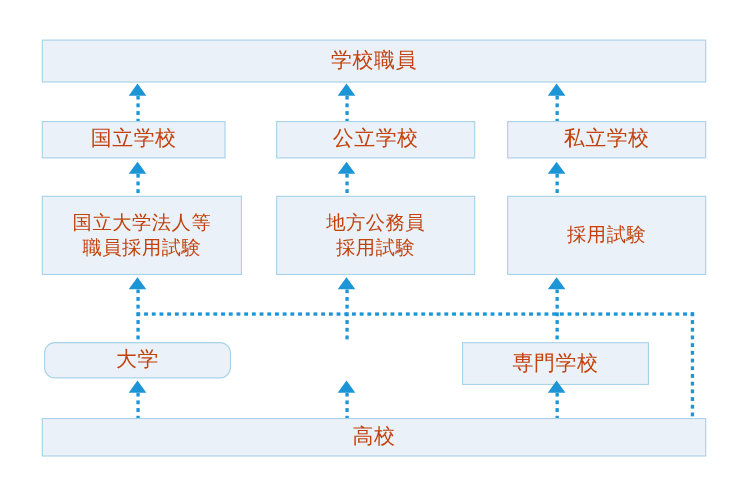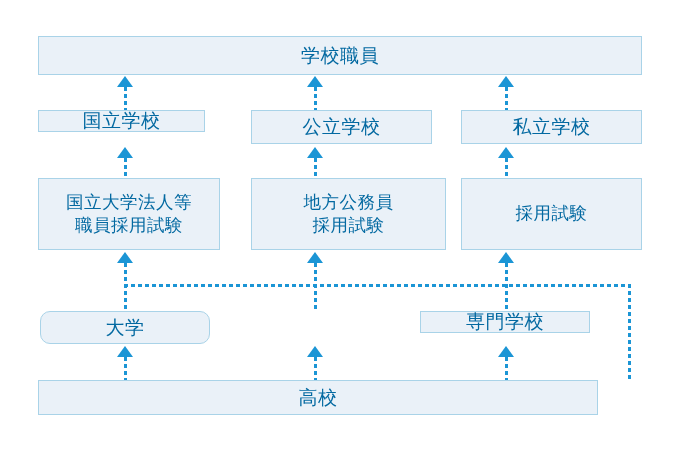--- a/index.html
+++ b/index.html
@@ -19,21 +19,21 @@
   }
   .node {
     position: absolute;
     box-sizing: border-box;
     background: #eaf1f8;
     border: 1px solid #a9d3e8;
     display: flex;
     align-items: center;
     justify-content: center;
     text-align: center;
-    color: #0369a1;
+    color: #c2410c;
     font-size: 19px;
     line-height: 1.32;
     letter-spacing: 0.5px;
     white-space: pre-line;
     font-weight: 400;
   }
   .node.small { font-size: 17.5px; }
 
   
   .vline {
@@ -78,21 +78,21 @@
 
   <div class="arrowhead" style="left:117px; top:76px;"></div>
   <div class="vline" style="left:124px; top:87px; height:23px;"></div>
 
   <div class="arrowhead" style="left:307px; top:76px;"></div>
   <div class="vline" style="left:314px; top:87px; height:23px;"></div>
 
   <div class="arrowhead" style="left:498px; top:76px;"></div>
   <div class="vline" style="left:505px; top:87px; height:23px;"></div>
 
-  <div class="node" style="left:38px; top:110px; width:167px; height:22px;justify-content:center;">
+  <div class="node" style="left:38px; top:110px; width:167px; height:34px;justify-content:center;">
     <span>国立学校</span>
   </div>
   <div class="node" style="left:461px; top:110px; width:181px; height:34px;">
     <span>私立学校</span>
   </div>
   <div class="node" style="left:251px; top:110px; width:181px; height:34px;">
     <span>公立学校</span>
   </div>
 
   <div class="arrowhead" style="left:117px; top:147px;"></div>
@@ -101,21 +101,21 @@
   <div class="arrowhead" style="left:307px; top:147px;"></div>
   <div class="vline" style="left:314px; top:158px; height:21px;"></div>
 
   <div class="arrowhead" style="left:498px; top:147px;"></div>
   <div class="vline" style="left:505px; top:158px; height:21px;"></div>
 
   <div class="node small" style="left:38px; top:178px; width:182px; height:72px;text-align:center;">
     <span>国立大学法人等
 職員採用試験</span>
   </div>
-  <div class="node small" style="left:251px; top:178px; width:195px; height:72px;">
+  <div class="node small" style="left:251px; top:178px; width:181px; height:72px;">
     <span>地方公務員
 採用試験</span>
   </div>
   <div class="node small" style="left:461px; top:178px; width:181px; height:72px;">
     <span>採用試験</span>
   </div>
 
   <div class="arrowhead" style="left:117px; top:252px;"></div>
   <div class="vline" style="left:124px; top:263px; height:48px;"></div>
 
@@ -126,30 +126,30 @@
   <div class="vline" style="left:505px; top:263px; height:48px;"></div>
 
   <div class="hline" style="left:124px; top:284px; width:507px;"></div>
   <div class="corner" style="left:628px; top:284px;"></div>
 
   <div class="vline" style="left:628px; top:284px; height:97px;"></div>
 
   <div class="node" style="left:40px; top:311px; width:170px; height:33px;border-radius:10px;">
     <span>大学</span>
   </div>
-  <div class="node" style="left:420px; top:311px; width:170px; height:22px;">
+  <div class="node" style="left:420px; top:311px; width:170px; height:39px;">
     <span>専門学校</span>
   </div>
 
   <div class="arrowhead" style="left:117px; top:346px;"></div>
   <div class="vline" style="left:124px; top:357px; height:24px;"></div>
 
   <div class="arrowhead" style="left:307px; top:346px;"></div>
   <div class="vline" style="left:314px; top:357px; height:24px;"></div>
 
   <div class="arrowhead" style="left:498px; top:346px;"></div>
   <div class="vline" style="left:505px; top:357px; height:24px;"></div>
 
-  <div class="node" style="left:38px; top:380px; width:560px; height:35px;">
+  <div class="node" style="left:38px; top:380px; width:604px; height:35px;">
     <span>高校</span>
   </div>
 
 </div>
 
 </body></html>

